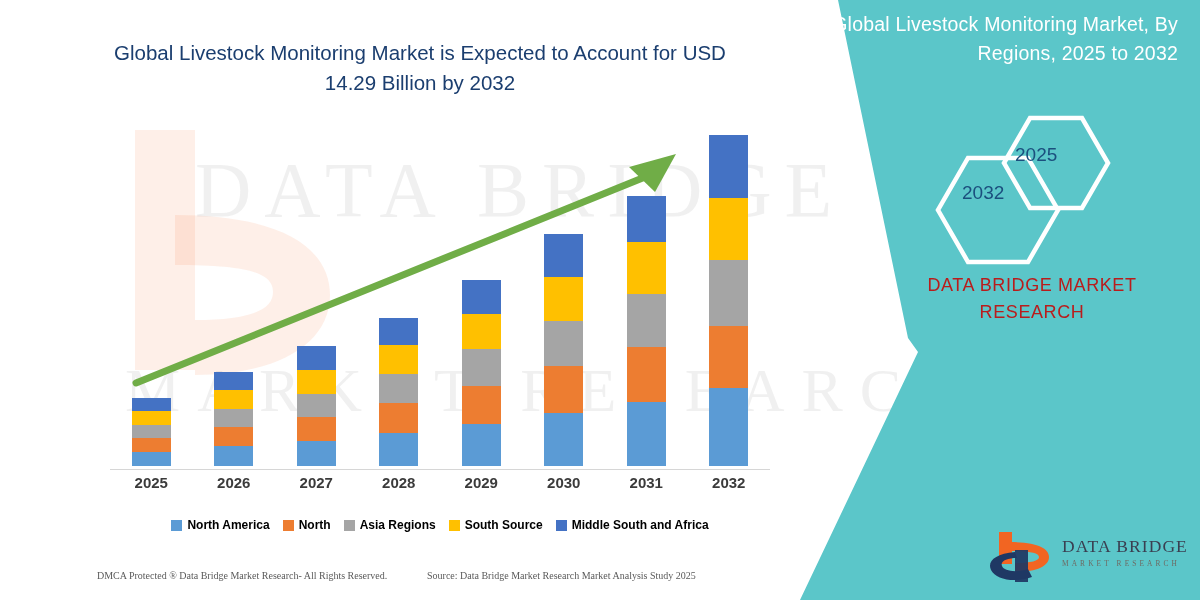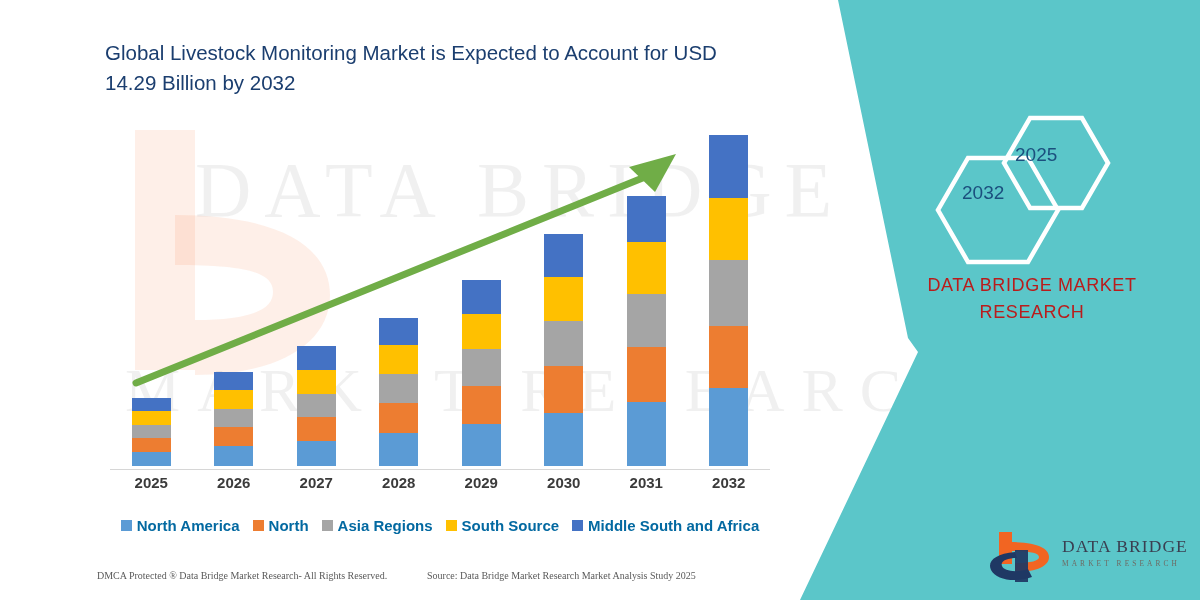--- a/index.html
+++ b/index.html
@@ -26,21 +26,21 @@
 
   
   .logo{position:absolute;left:985px;top:530px;width:205px;height:55px;z-index:5;}
   .logo-text{position:absolute;left:1062px;top:536px;z-index:6;}
   .logo-main{color:#3A3F51;font-size:17.5px;letter-spacing:1.1px;
     font-family:"Liberation Serif",serif;}
   .logo-sub{color:#6E6A63;font-size:7.4px;letter-spacing:3.1px;margin-top:2px;
     font-family:"Liberation Serif",serif;}
 
   
-  .chart-title{position:absolute;left:105px;top:38px;width:630px;text-align:left;
+  .chart-title{position:absolute;left:105px;top:38px;width:630px;text-align:center;
     color:#1B3E6F;font-size:20.5px;line-height:30px;z-index:3;}
 
   
   .wm{position:absolute;z-index:1;pointer-events:none;}
   #wm-text1{left:195px;top:145px;font-size:78px;letter-spacing:13px;
     color:rgba(120,120,120,.11);font-family:"Liberation Serif",serif;}
   #wm-text2{left:125px;top:355px;font-size:62px;letter-spacing:17px;
     color:rgba(120,120,120,.11);font-family:"Liberation Serif",serif;}
   #wm-b{left:75px;top:120px;}
 
@@ -58,21 +58,21 @@
 
   .xaxis{position:absolute;left:110px;top:474px;width:660px;height:24px;
     display:flex;z-index:3;}
   .xtick{flex:1;text-align:center;color:#3B3B3B;font-size:15px;font-weight:bold;}
 
   
   .legend{position:absolute;left:110px;top:512px;width:660px;height:26px;
     display:flex;justify-content:center;align-items:center;gap:13px;z-index:3;}
   .lg{display:flex;align-items:center;gap:5px;}
   .sw{width:11px;height:11px;display:inline-block;}
-  .lg-t{color:#0369a1;font-size:15px;font-weight:bold;white-space:nowrap;}
+  .lg-t{color:#000000;font-size:12px;font-weight:bold;white-space:nowrap;}
 
   
   .footer{position:absolute;left:0;top:566px;width:780px;height:28px;z-index:3;
     font-family:"Liberation Serif",serif;font-size:10px;color:#5A5A5A;}
   #foot-left{position:absolute;left:97px;top:4px;white-space:nowrap;}
   #foot-right{position:absolute;left:427px;top:4px;white-space:nowrap;}
 </style>
 </head>
 <body>
 
@@ -204,20 +204,21 @@
         <span class="lg-t">Middle South and Africa</span>
       </div>
     </div>
 
   <div class="footer">
     <span id="foot-left">DMCA Protected ® Data Bridge Market Research- All Rights Reserved.</span>
     <span id="foot-right">Source: Data Bridge Market Research  Market Analysis Study 2025</span>
   </div>
 
   <div class="teal-panel"></div>
+  <div class="teal-title">Global Livestock Monitoring Market, By Regions, 2025 to 2032</div>
 
   <div class="hexwrap" style="left:760px;">
     <svg width="440" height="600" viewBox="0 0 440 600">
       <polygon points="270,118 322,118 348,163 322,208 270,208 244,163" fill="none" stroke="#ffffff" stroke-width="4.5"></polygon>
       <polygon points="208,158 268,158 298,210 268,262 208,262 178,210" fill="none" stroke="#ffffff" stroke-width="4.5"></polygon>
     </svg>
   </div>
   <div class="hex-label" id="hex2025-label" style="left:1015px;top:144px;">2025</div>
   <div class="hex-label" id="hex2032-label" style="left:962px;top:182px;">2032</div>
 

